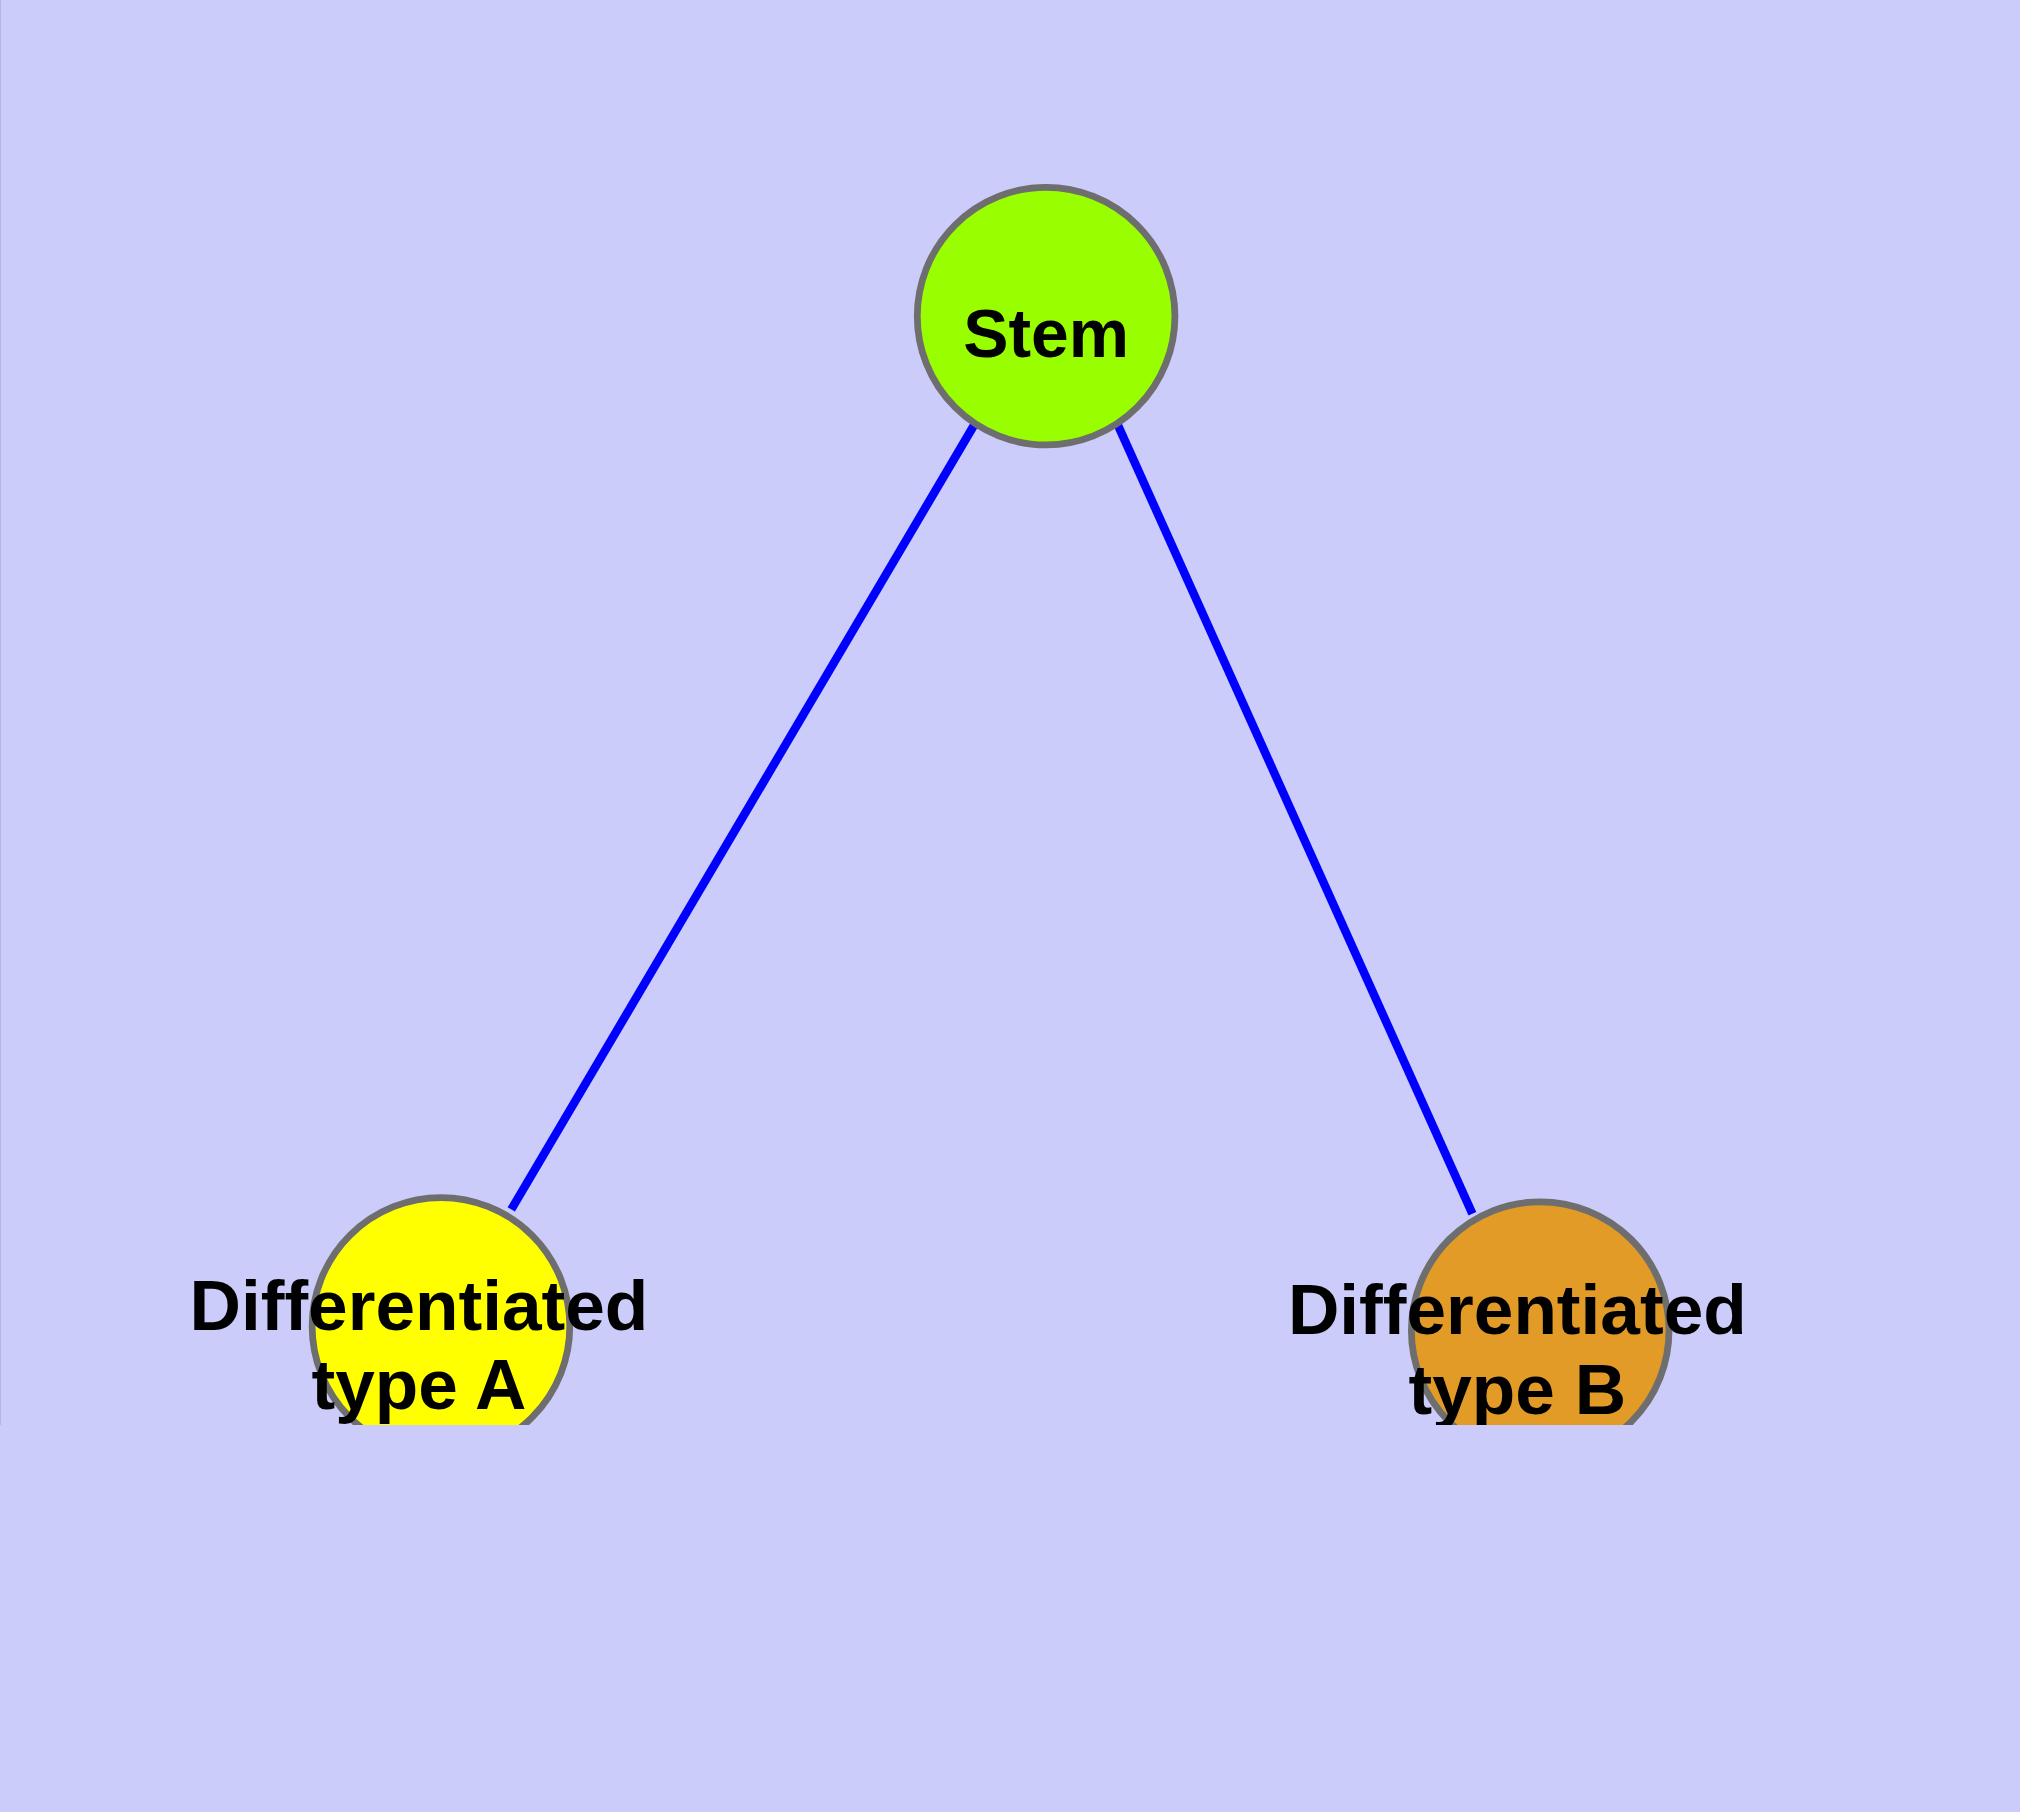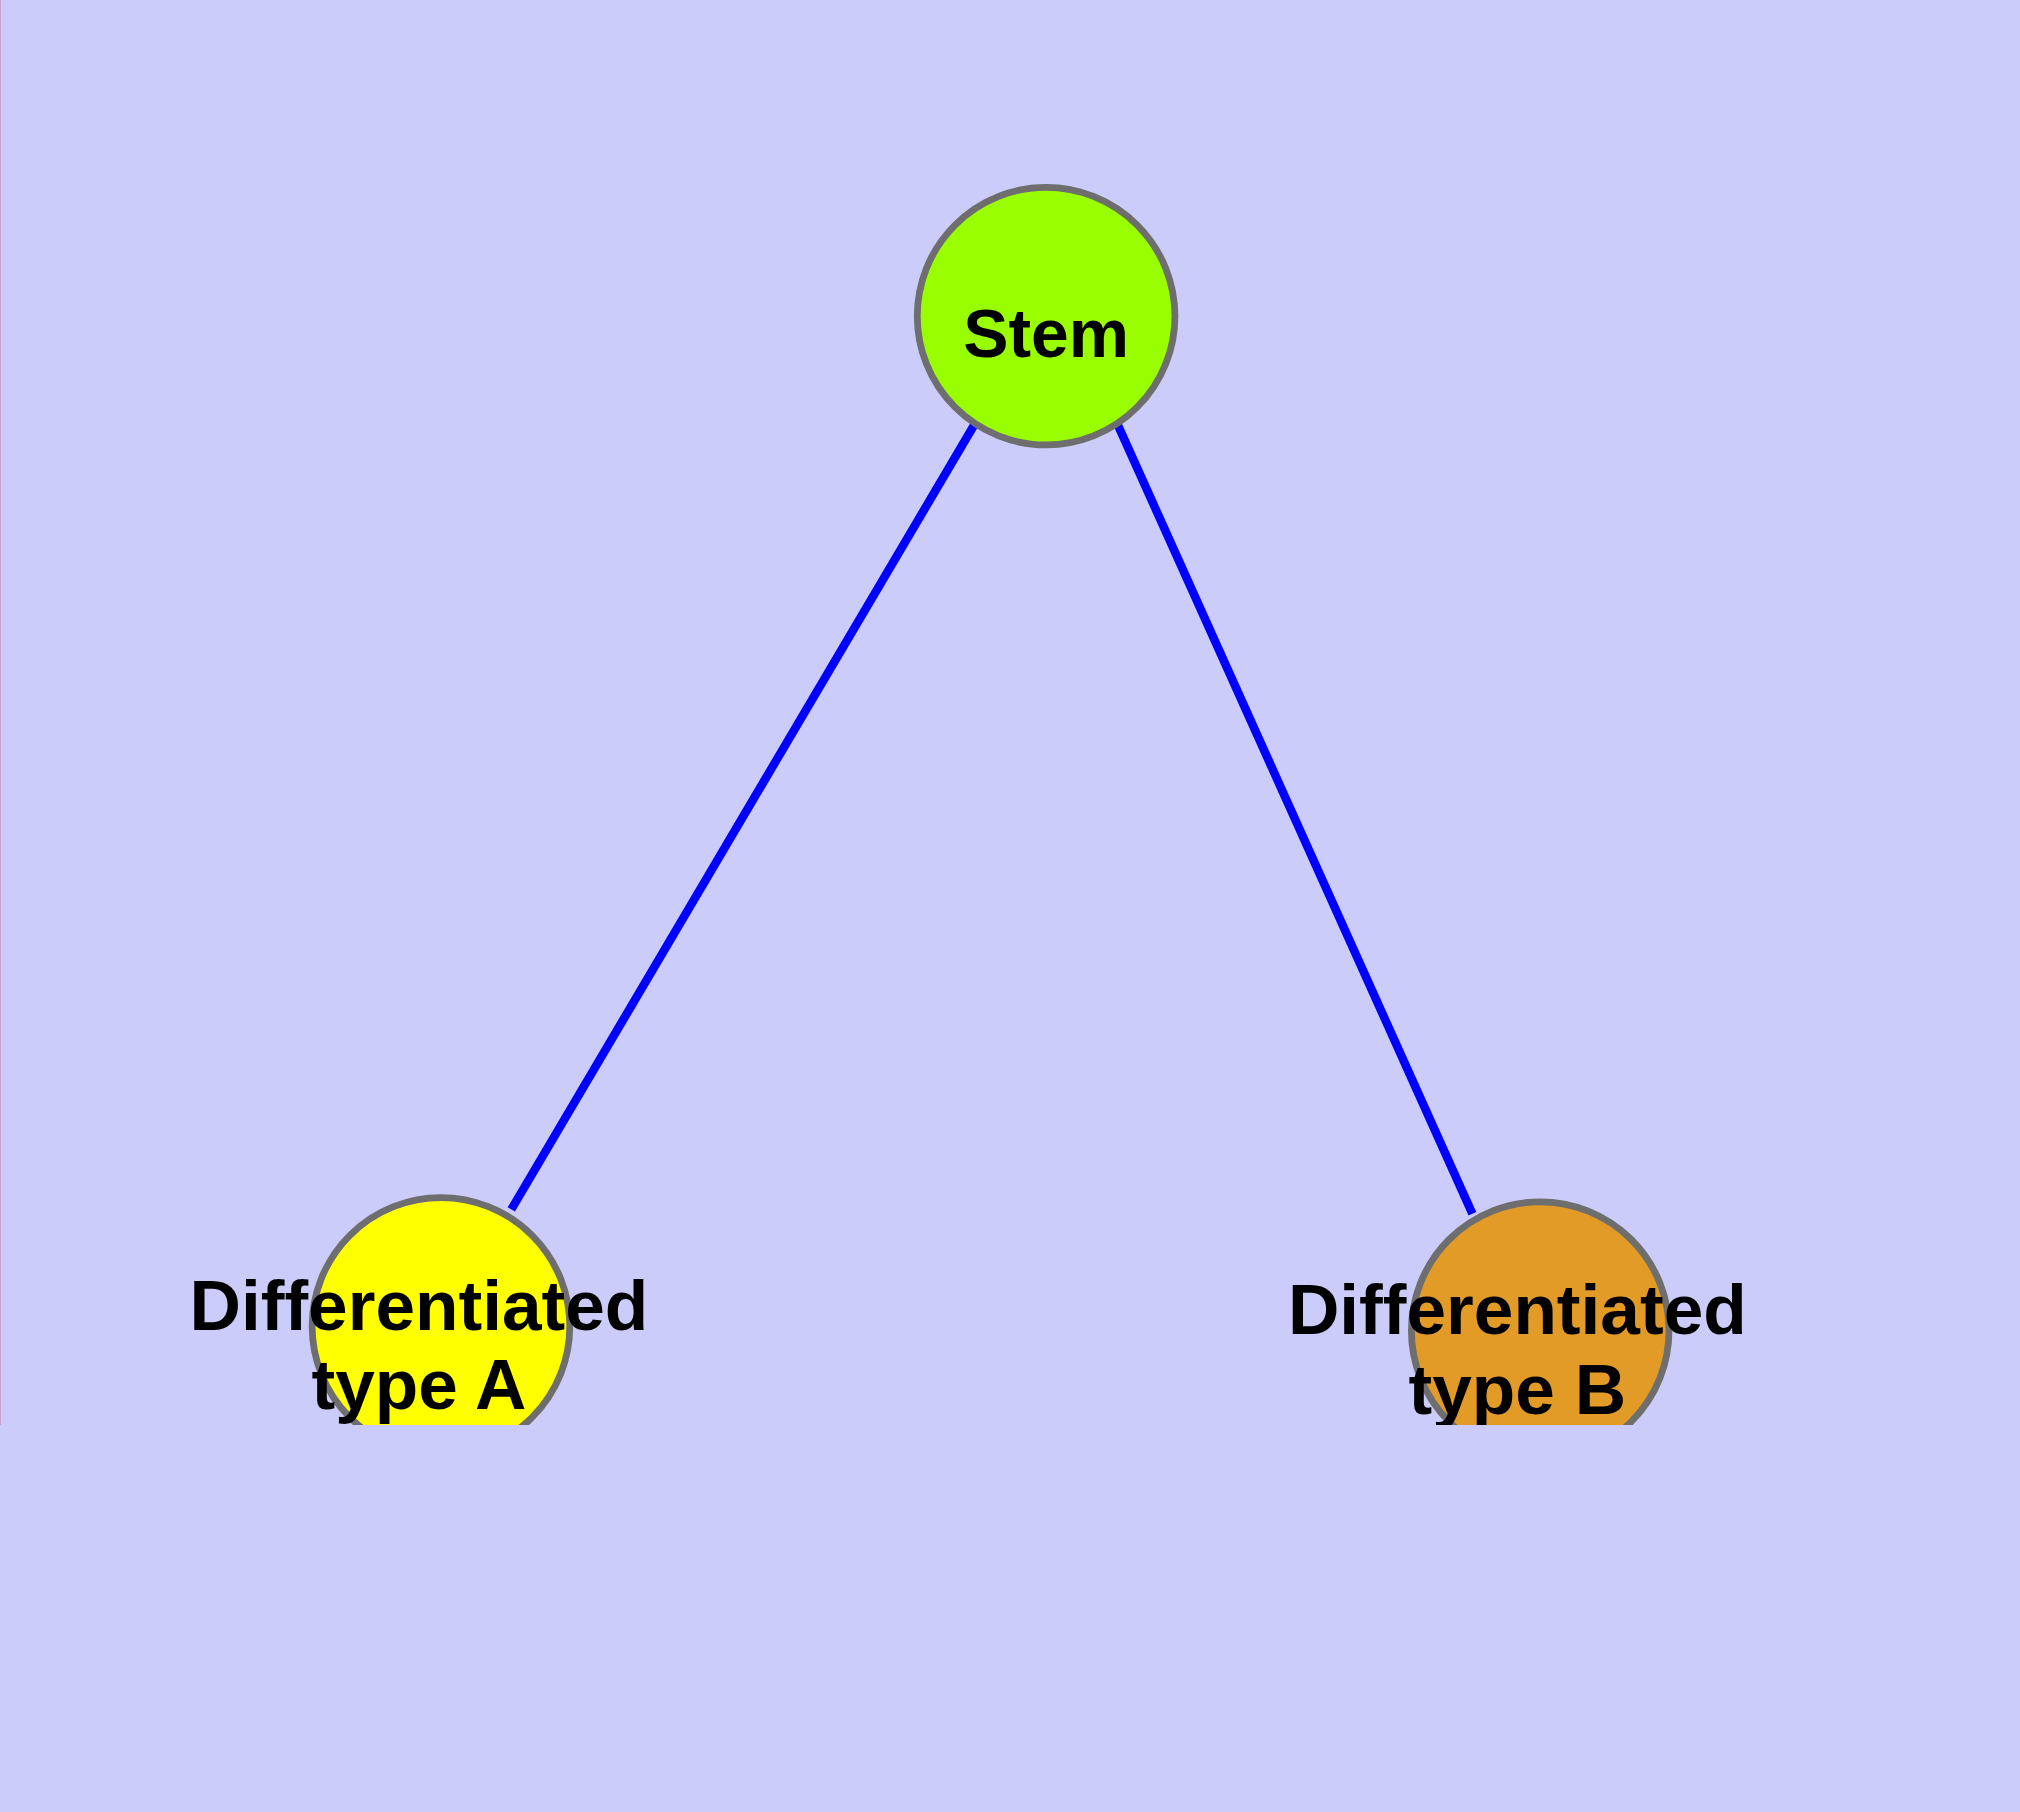--- a/index.html
+++ b/index.html
@@ -49,21 +49,21 @@
   }
   .label-line {
     font-family: "Liberation Sans", "DejaVu Sans", sans-serif;
     font-weight: bold;
     fill: #000000;
   }
 </style>
 </head>
 <body>
 
-<div id="stage" style="width: 2021px; height: 1425px; background: #be185d;">
+<div id="stage" style="width: 2021px; height: 1425px; background: #737373;">
   <svg id="graph-svg" viewBox="0 0 2384 2138" xmlns="http://www.w3.org/2000/svg">
 
     <rect x="0" y="0" width="2384" height="2138" fill="#ccccfa"></rect>
 
     <g>
       <line class="edge-line" id="edge0" x1="1150" y1="500" x2="603" y2="1427" stroke="#0000ff" stroke-width="10"></line>
       <line class="edge-line" id="edge1" x1="1318" y1="500" x2="1737" y2="1432" stroke="#0000ff" stroke-width="10"></line>
     </g>
 
     <g>

